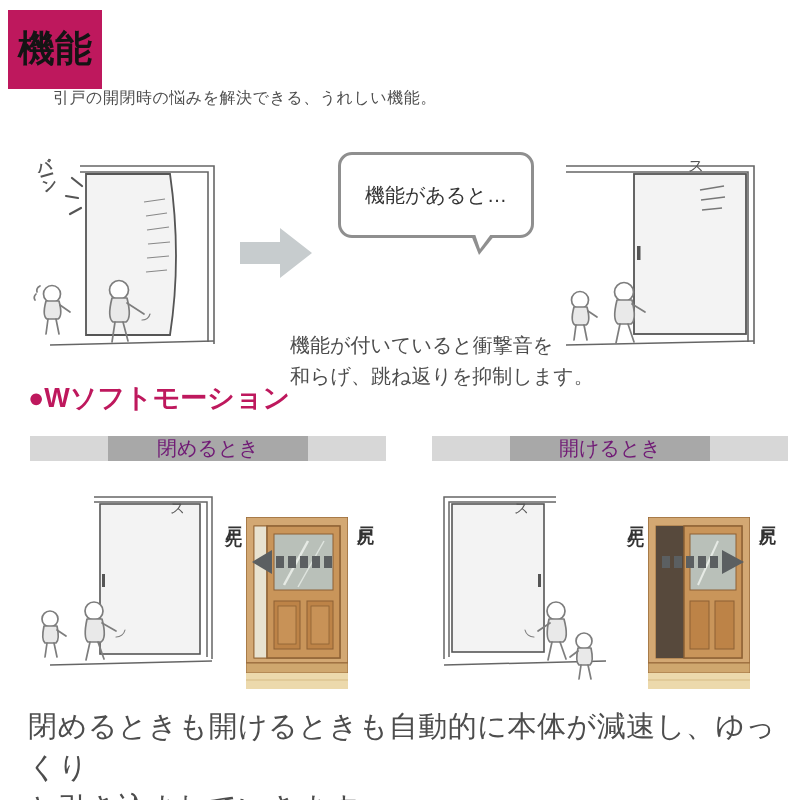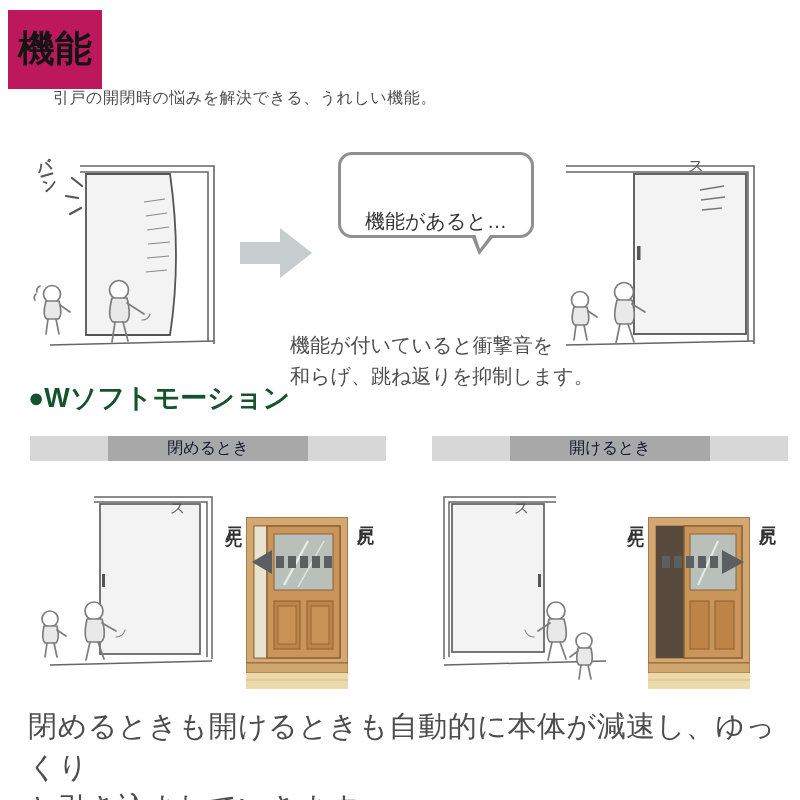--- a/index.html
+++ b/index.html
@@ -21,47 +21,47 @@
   .sfx { position:absolute; color:#555; font-weight:700; }
   .sfx-slam {
     left:8px; top:10px; font-size:15px; letter-spacing:2px;
     writing-mode:vertical-rl; transform:rotate(-16deg); transform-origin:top left;
   }
   .sfx-quiet { left:138px; top:14px; font-size:16px; font-weight:400; }
   .big-arrow { position:absolute; left:240px; top:228px; }
   .bubble {
     position:absolute; left:338px; top:152px; width:196px; height:86px;
     background:#fff; border:3px solid #8f8f8f; border-radius:14px;
-    display:flex; align-items:flex-end; justify-content:center;
+    display:flex; align-items:center; justify-content:center;
     font-size:20px; color:#333; z-index:2;
   }
   .bubble::before {
     content:""; position:absolute; bottom:-20px; right:36px; width:0; height:0;
     border-style:solid; border-width:20px 16px 0 8px;
     border-color:#8f8f8f transparent transparent transparent;
   }
   .bubble::after {
     content:""; position:absolute; bottom:-14px; right:40px; width:0; height:0;
     border-style:solid; border-width:15px 11px 0 5px;
     border-color:#ffffff transparent transparent transparent;
   }
   .caption {
     position:absolute; left:290px; top:290px; font-size:20px; color:#4d4d4d; line-height:1.55;margin-top:40px;
   }
   .section-heading {
-    position:absolute; left:28px; top:380px; font-size:27px; font-weight:700; color:#14532d;
+    position:absolute; left:28px; top:380px; font-size:27px; font-weight:700; color:#be185d;
   }
   .panel { position:absolute; top:436px; width:356px; height:258px; }
   .panel-close { left:30px; }
   .panel-open { left:432px; }
   .panel-header {
     height:25px; background:#d7d7d7; display:flex; justify-content:center; align-items:stretch;
   }
   .panel-header-label {
-    background:#a8a8a8; color:#0f172a; font-size:16px; min-width:200px;
+    background:#a8a8a8; color:#701a75; font-size:20px; min-width:200px;
     display:flex; align-items:center; justify-content:center;
   }
   .panel-body { position:absolute; left:0; right:0; top:25px; bottom:0; }
   .sketch { position:absolute; left:2px; top:18px; }
   .panel-sfx { position:absolute; font-size:15px; font-weight:400; color:#555; }
   .panel-close .panel-sfx { left:140px; top:38px; }
   .panel-open .panel-sfx { left:82px; top:38px; }
   .door-label {
     position:absolute; writing-mode:vertical-rl; font-size:17px; font-weight:700;
     color:#333; letter-spacing:3px;

